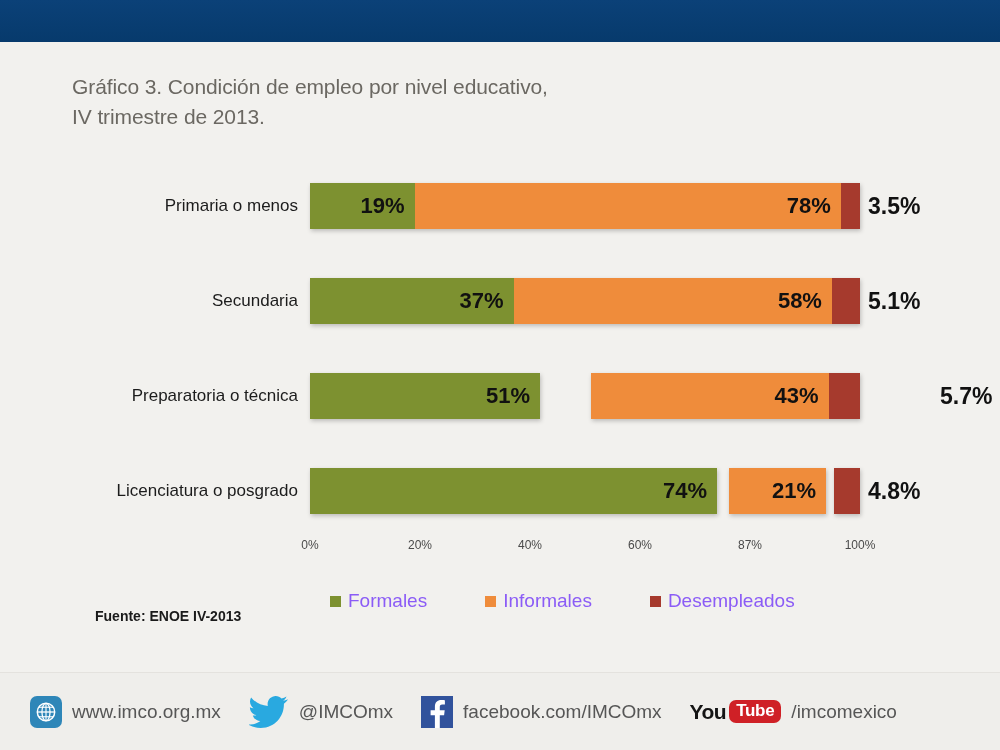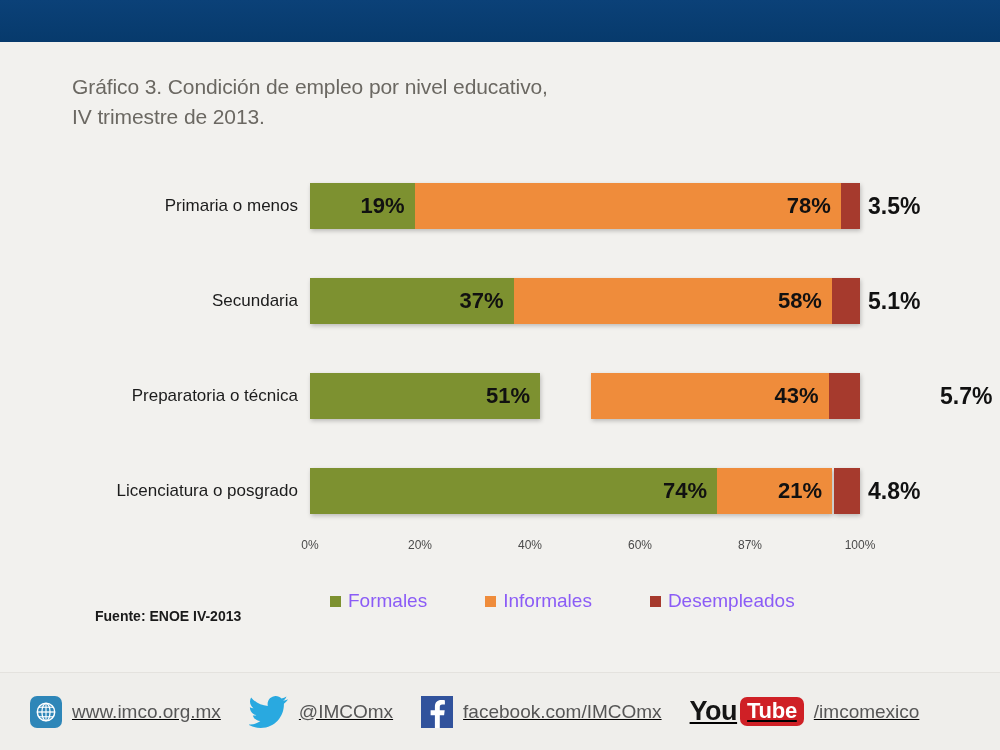--- a/index.html
+++ b/index.html
@@ -161,21 +161,20 @@
     left: 0;
     top: 672px;
     width: 1000px;
     height: 78px;
     background: #efeeeb;
     border-top: 1px solid #e4e2de;
     display: flex;
     align-items: center;
     padding-left: 30px;
     box-sizing: border-box;
-    text-decoration: underline;
   }
   .footer-item {
     display: flex;
     align-items: center;
     gap: 10px;
     margin-right: 28px;
   }
   .footer-text {
     font-size: 19px;
     color: #565656;
@@ -190,30 +189,30 @@
   }
   .ic-twitter { width: 40px; height: 32px; flex: none; display:flex; align-items:center; }
   .ic-fb {
     width: 32px; height: 32px;
     background: #31529c;
     flex: none;
     display: flex; align-items: flex-end; justify-content: center;
   }
   .ic-yt { display: flex; align-items: center; gap: 3px; flex: none; }
   .yt-you {
-    font-size: 27px;
+    font-size: 21px;
     font-weight: bold;
     color: #141414;
     font-family: "Liberation Sans", sans-serif;
     letter-spacing: -0.5px;
   }
   .yt-tube {
     background: #cf2026;
     color: #fff;
-    font-size: 22px;
+    font-size: 17px;
     font-weight: bold;
     border-radius: 7px;
     padding: 1px 7px 2px 7px;
     letter-spacing: -0.3px;
   }
 </style>
 </head>
 <body>
 
 <div id="top-banner"></div>
@@ -262,21 +261,21 @@
         <div class="seg" style="left: 518.65px; width: 31.35px; background: rgb(166, 58, 45);"></div>
       </div>
       <div class="outside-label" style="left: 916px; margin-left: 24px;">5.7%</div>
     </div>
     <div class="bar-row" style="top: 308px;">
       <div class="cat-label">Licenciatura o posgrado</div>
       <div class="bar-track">
         <div class="seg" style="left: 0px; width: 407px; background: rgb(125, 145, 48);">
           <span class="seg-label">74%</span>
         </div>
-        <div class="seg" style="left: 407px; width: 115px; background: rgb(239, 140, 59); padding-left: 44px;">
+        <div class="seg" style="left: 419px; width: 97px; background: rgb(239, 140, 59); padding-left: 44px;">
           <span class="seg-label">21%</span>
         </div>
         <div class="seg" style="left: 523.6px; width: 26.4px; background: rgb(166, 58, 45);"></div>
       </div>
       <div class="outside-label" style="left: 868px;">4.8%</div>
     </div>
   </div>
 
 <div id="axis">
     <span class="tick" style="left: 0px;">0%</span>

